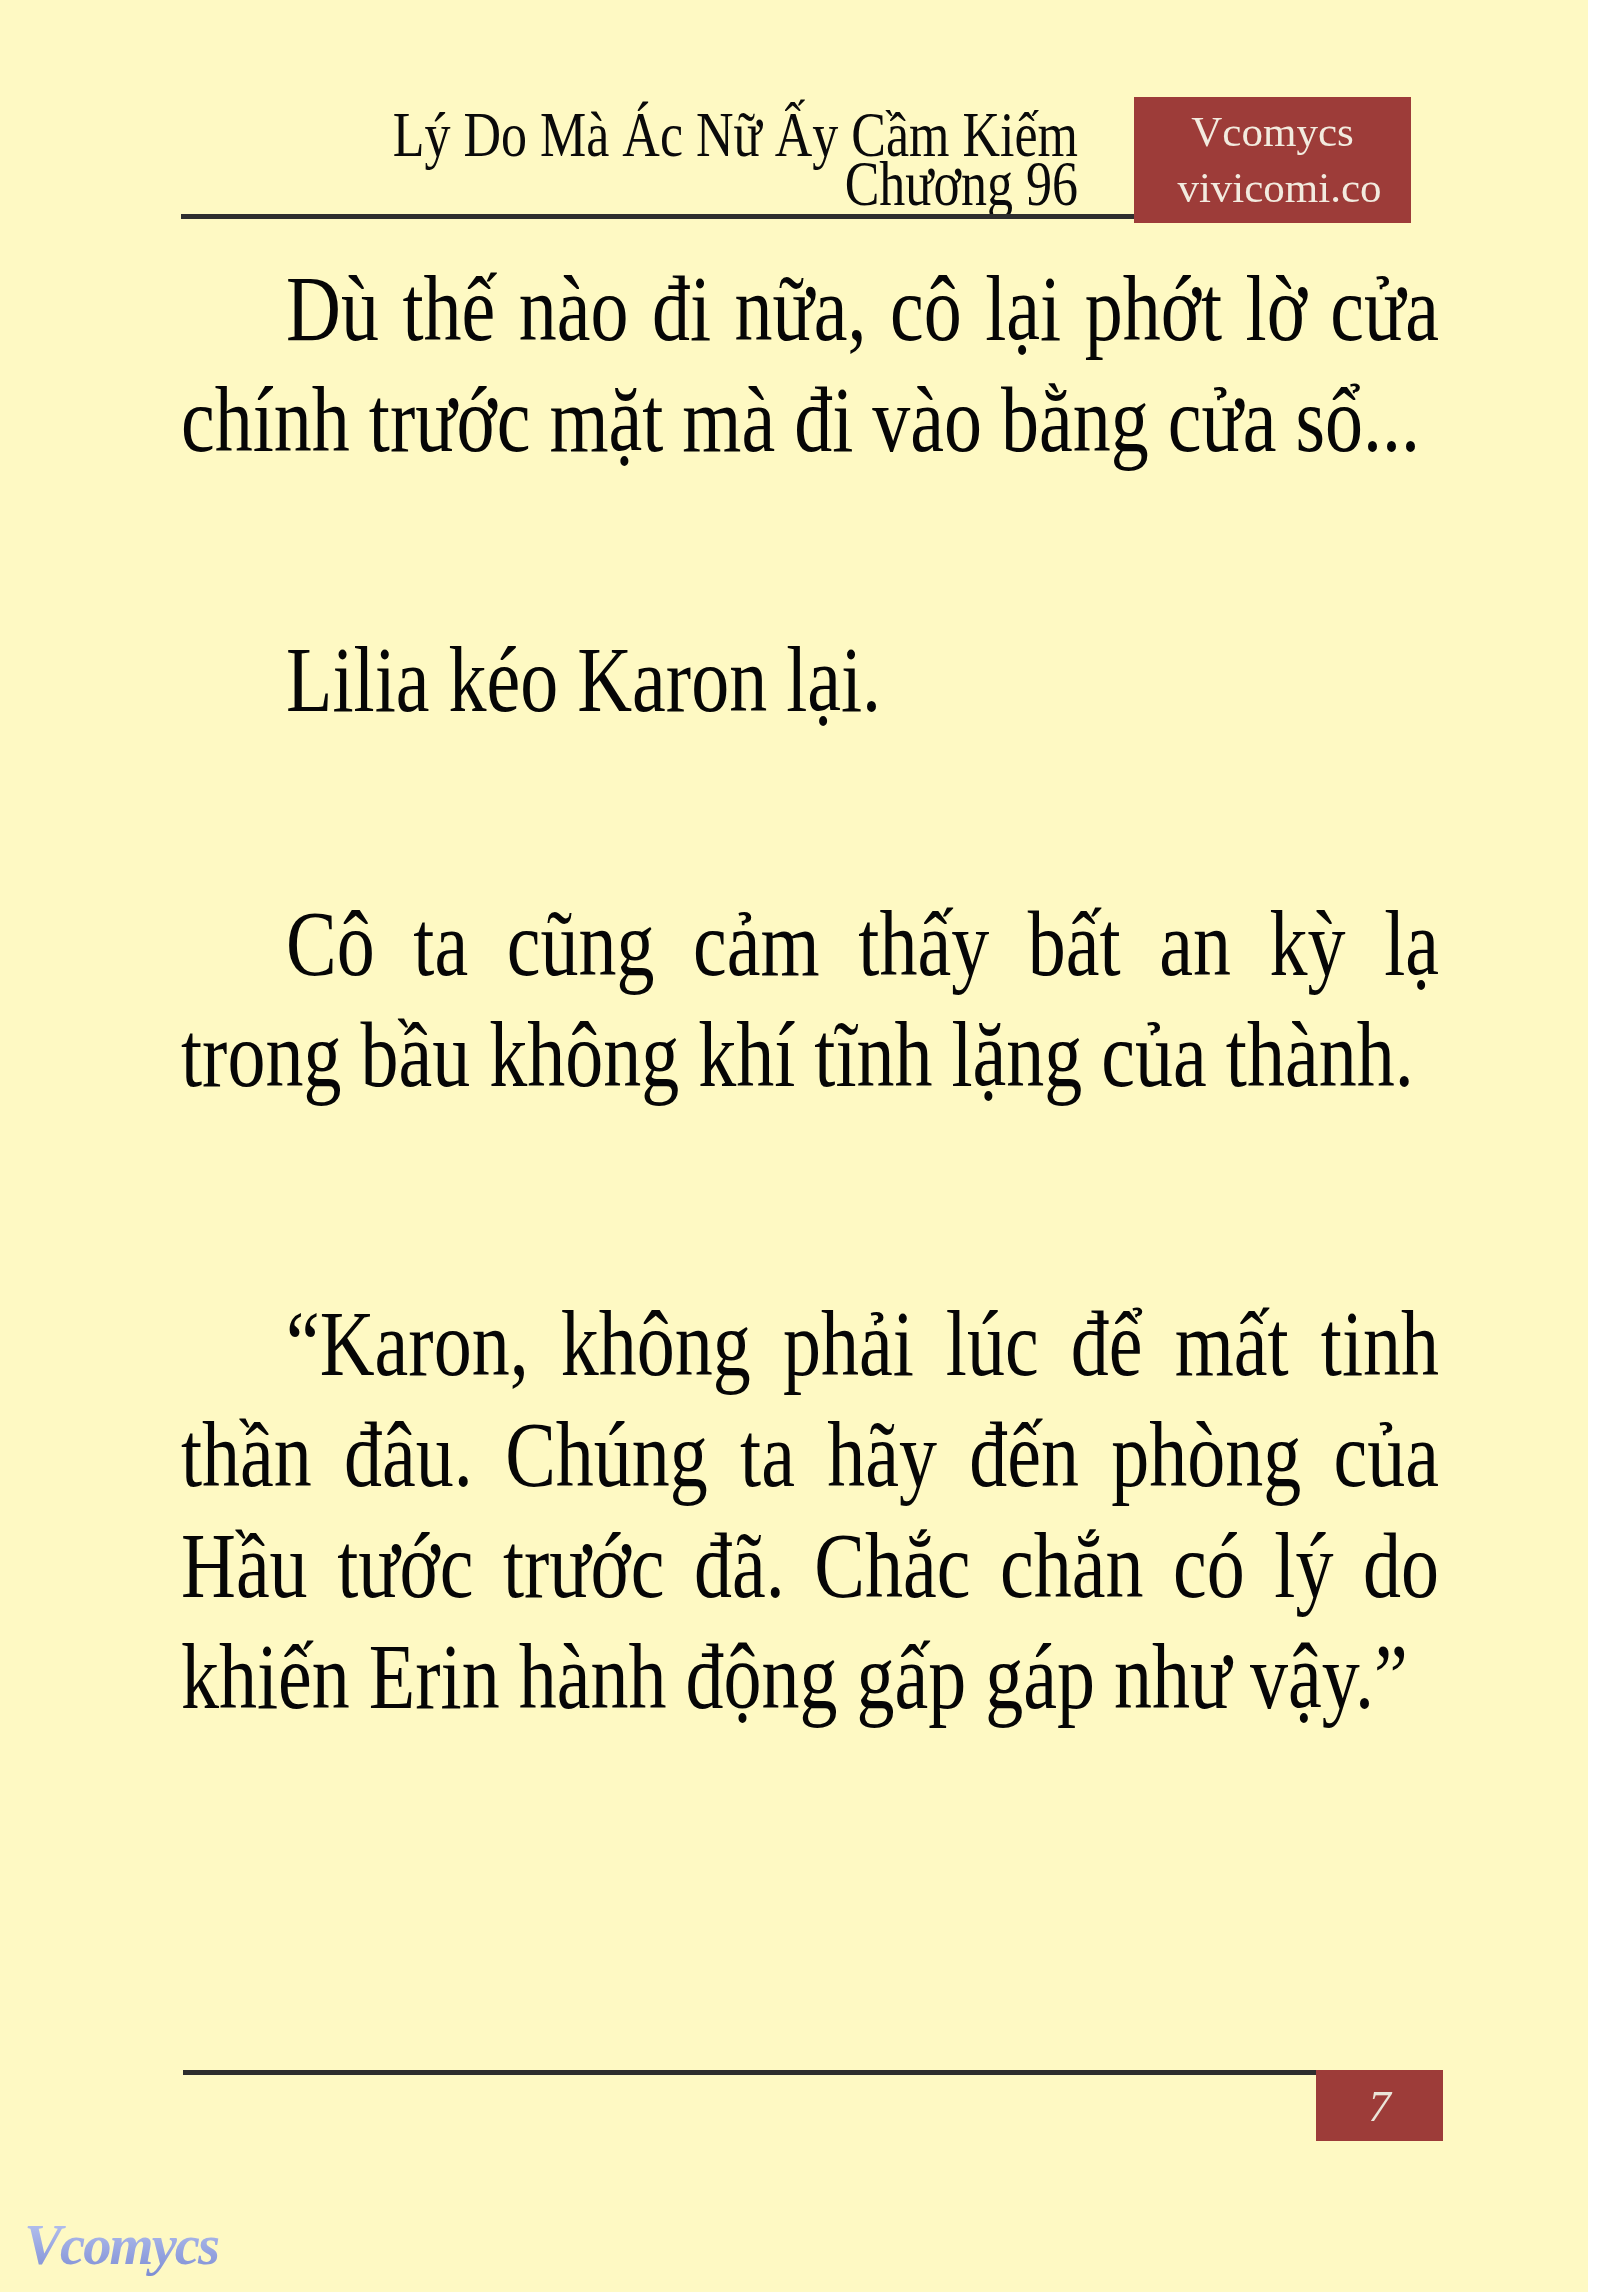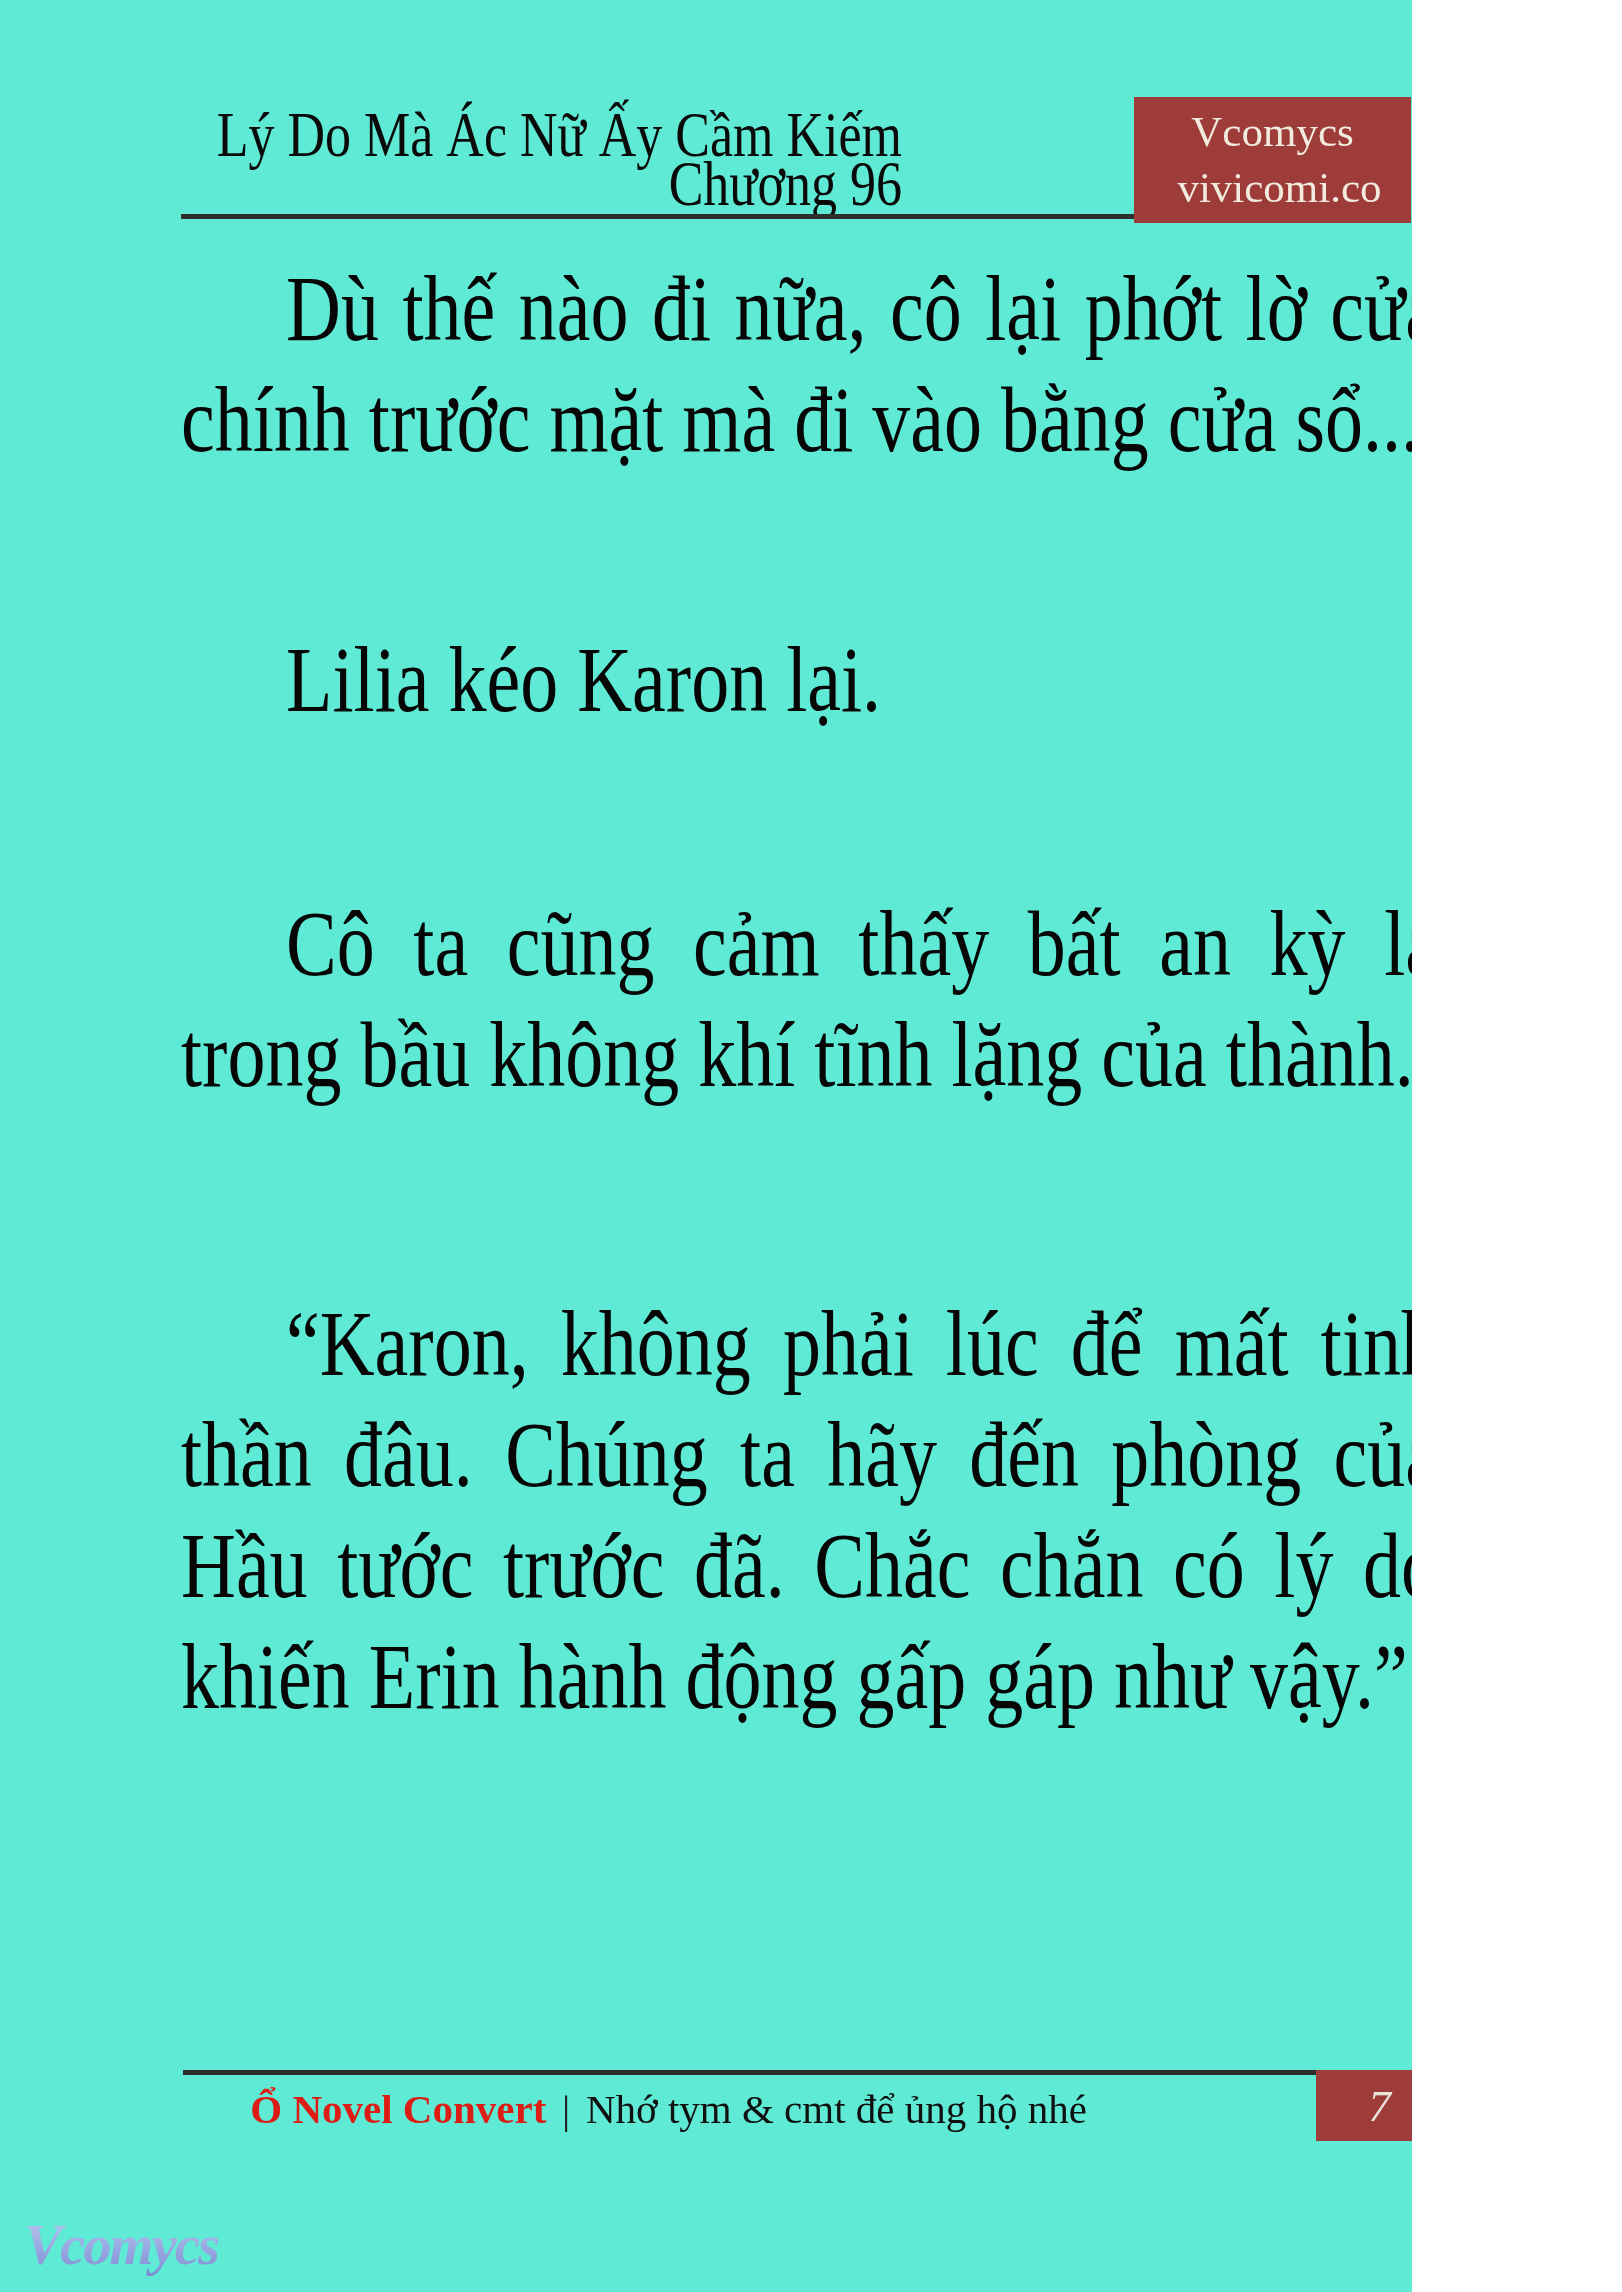--- a/index.html
+++ b/index.html
@@ -1,19 +1,19 @@
 <!DOCTYPE html>
 <html><head>
 <meta charset="utf-8">
 <style>
   html,body { margin:0; padding:0; background:#ffffff; }
   .page {
     position:relative;
-    width:1412px; height:2293px;
-    background:#5eead4;
+    width:1588px; height:2293px;
+    background:#fef9c3;
     overflow:hidden;
     font-family:"Liberation Serif", serif;
     color:#070707;
   }
 
   
   .header-title-block{
     position:absolute; top:110px; right:510px;
     text-align:right; white-space:nowrap;
     font-size:52px; line-height:41px;
@@ -89,23 +89,20 @@
 
   <div class="body-text">
     <p>Dù thế nào đi nữa, cô lại phớt lờ cửa chính trước mặt mà đi vào bằng cửa sổ...</p>
     <p>Lilia kéo Karon lại.</p>
     <p>Cô ta cũng cảm thấy bất an kỳ lạ trong bầu không khí tĩnh lặng của thành.</p>
     <p>“Karon, không phải lúc để mất tinh thần đâu. Chúng ta hãy đến phòng của Hầu tước trước đã. Chắc chắn có lý do khiến Erin hành động gấp gáp như vậy.”</p>
   </div>
 
   <div class="footer-rule"></div>
 
-  <div class="footer-text">
-    <span class="f-brand" style="color: rgb(221, 29, 21);">Ổ Novel Convert</span><span class="f-sep">|</span><span class="f-note">Nhớ tym &amp; cmt để ủng hộ nhé</span>
-  </div>
 
   <div class="page-num-box" style="background-color: rgb(157, 60, 57);">
     <span style="color: rgb(234, 229, 217);">7</span>
   </div>
 
   <svg class="watermark" viewBox="0 0 240 85" xmlns="http://www.w3.org/2000/svg">
     <defs>
       <linearGradient id="wmGrad" x1="0" y1="0" x2="0" y2="1">
         <stop offset="0" stop-color="#bcc8f2"></stop>
         <stop offset="1" stop-color="#7e8ed4"></stop>

